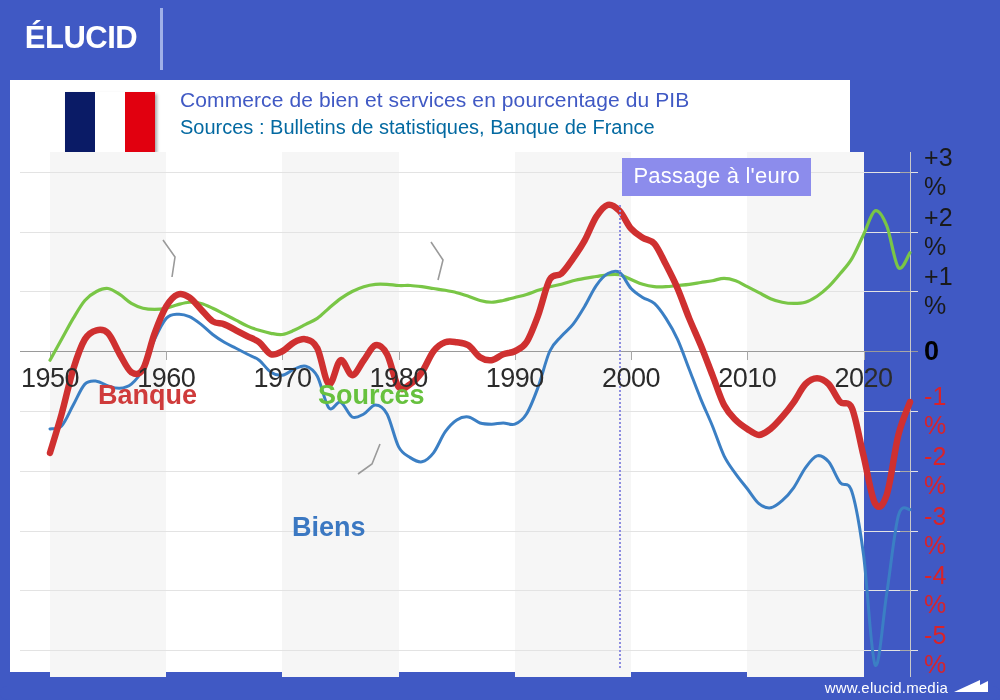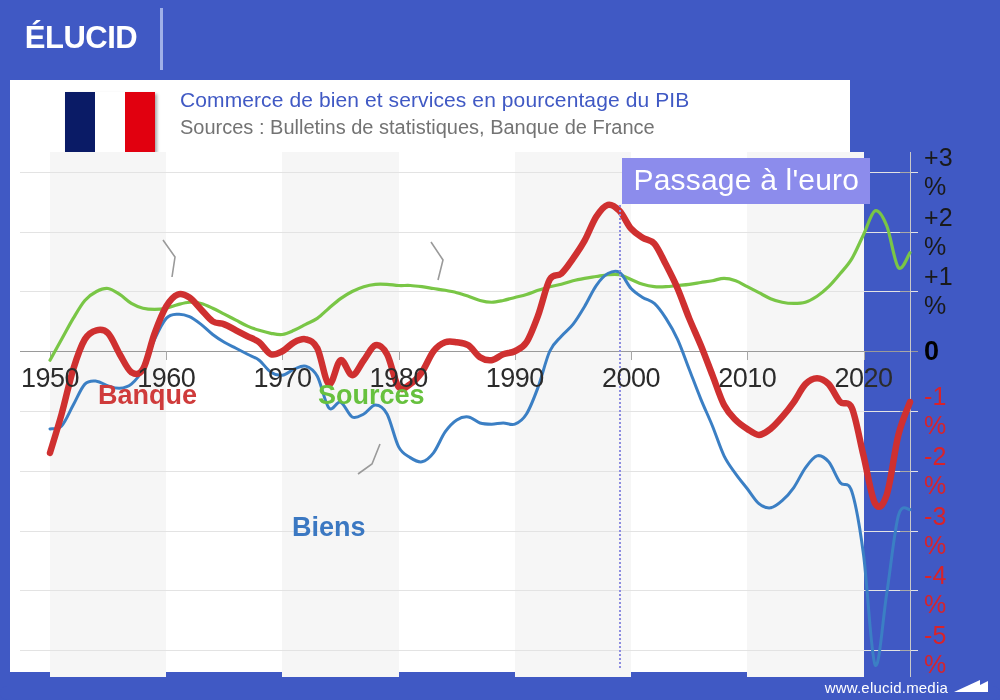--- a/index.html
+++ b/index.html
@@ -38,21 +38,21 @@
   .flag .b{width:30px;background:#0a1b66;}
   .flag .w{width:30px;background:#ffffff;}
   .flag .r{width:30px;background:#e1000f;}
 
   .subtitle{
     position:absolute;left:170px;top:8px;
     color:#4059c4;font-size:21px;font-weight:500;letter-spacing:.1px;
   }
   .sources{
     position:absolute;left:170px;top:36px;
-    color:#737373;font-size:20px;
+    color:#0369a1;font-size:20px;
   }
 
   
   .plot{position:absolute;left:10px;top:72px;width:898px;height:525px;}
   .bands{position:absolute;inset:0;}
   .band{position:absolute;top:0;bottom:0;background:#f6f6f6;}
   .gridline{position:absolute;left:0;right:0;height:1px;background:#e3e3e3;}
   .zeroline{position:absolute;left:0;right:0;height:1px;background:#9a9a9a;}
   .axisline{position:absolute;top:0;bottom:0;width:1px;background:#c9c9c9;}
   .tick{position:absolute;width:1px;height:9px;background:#a8a8a8;}
@@ -75,21 +75,21 @@
   
   .slabel{position:absolute;font-weight:bold;font-size:27px;}
   .slabel.solde{color:#cf3b3b;}
   .slabel.services{color:#67c13e;}
   .slabel.biens{color:#3b78c2;}
 
   .callout{position:absolute;stroke:#9a9a9a;stroke-width:1.6;fill:none;}
 
   .euro-box{
     position:absolute;background:#8c8cec;color:#ffffff;
-    font-size:30px;padding:5px 11px 7px 11px;white-space:nowrap;
+    font-size:22px;padding:5px 11px 7px 11px;white-space:nowrap;
     letter-spacing:.2px;
   }
 
   
   .footer{position:absolute;left:0;bottom:0;width:1000px;height:14px;background:#4059c4;border-radius:10px;}
   .wm{
     position:absolute;right:52px;bottom:4px;color:#ffffff;font-size:15px;letter-spacing:.2px;
   }
   .wm-arrow{position:absolute;right:12px;bottom:6px;width:34px;height:16px;}
 </style>

